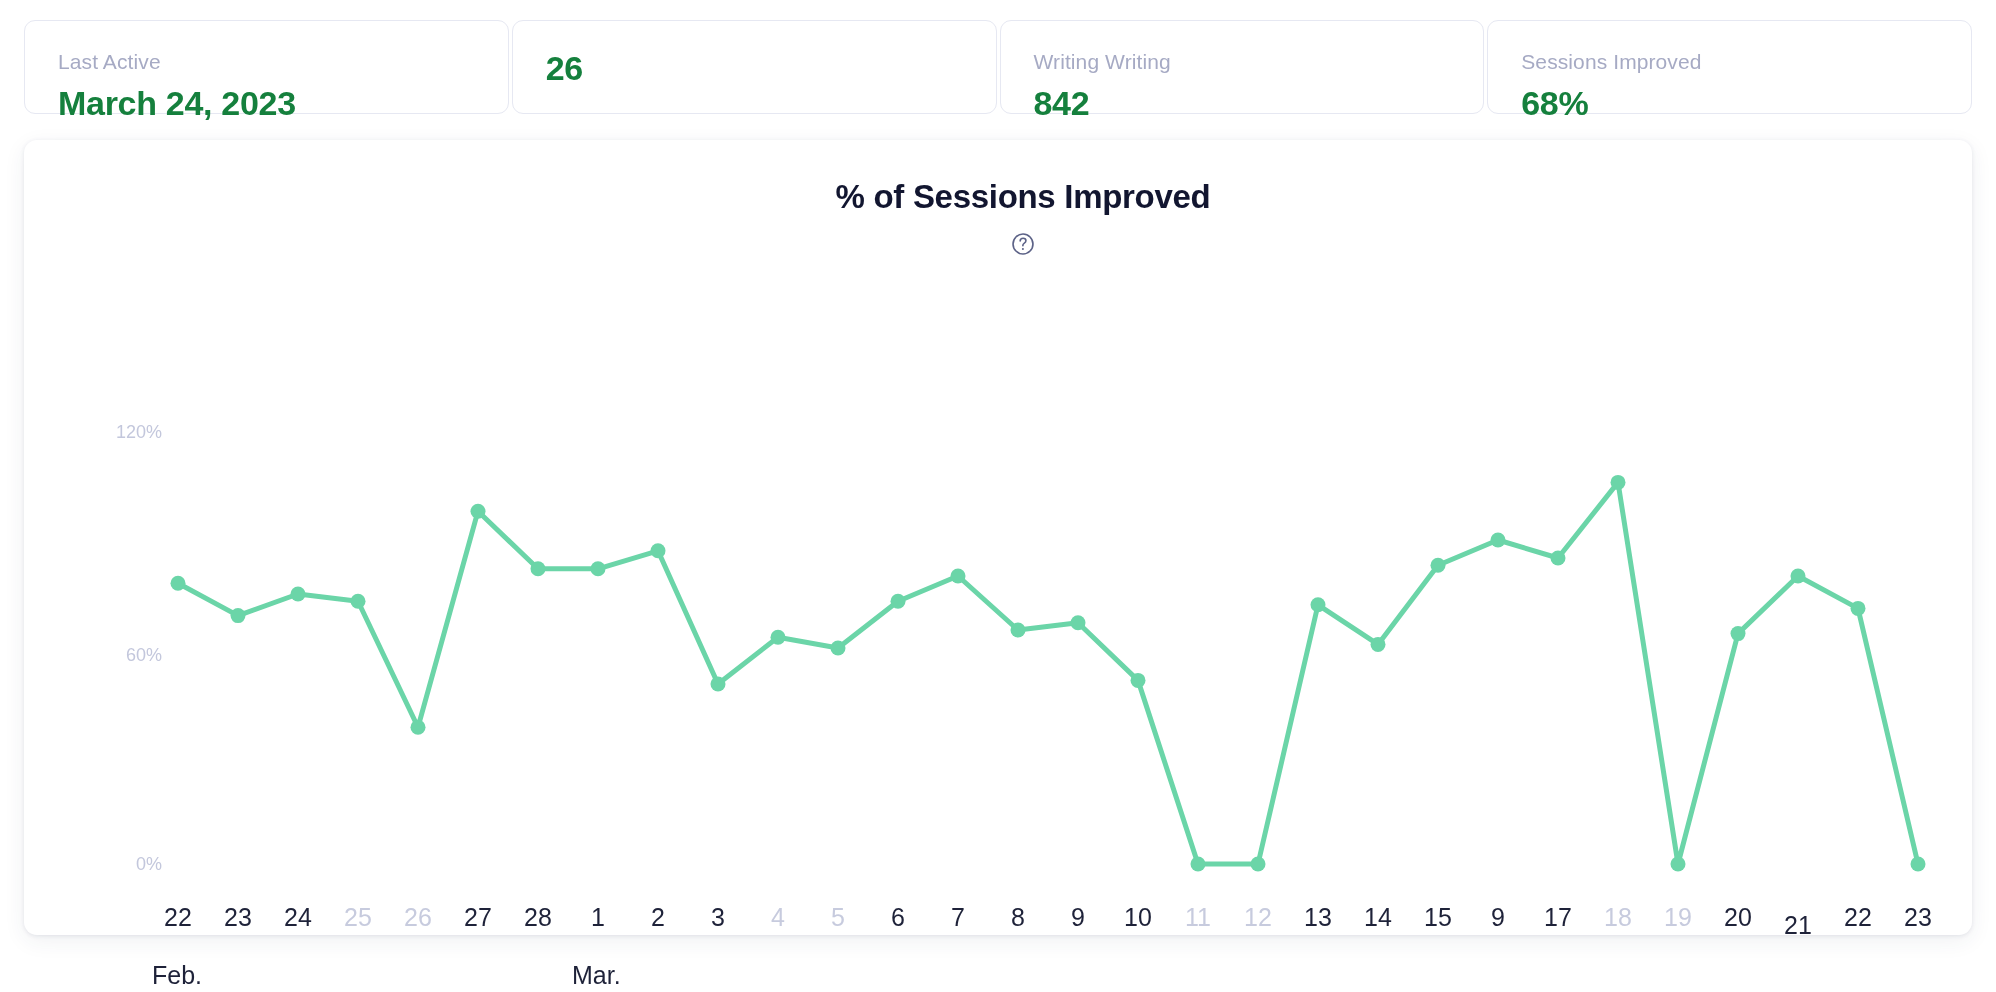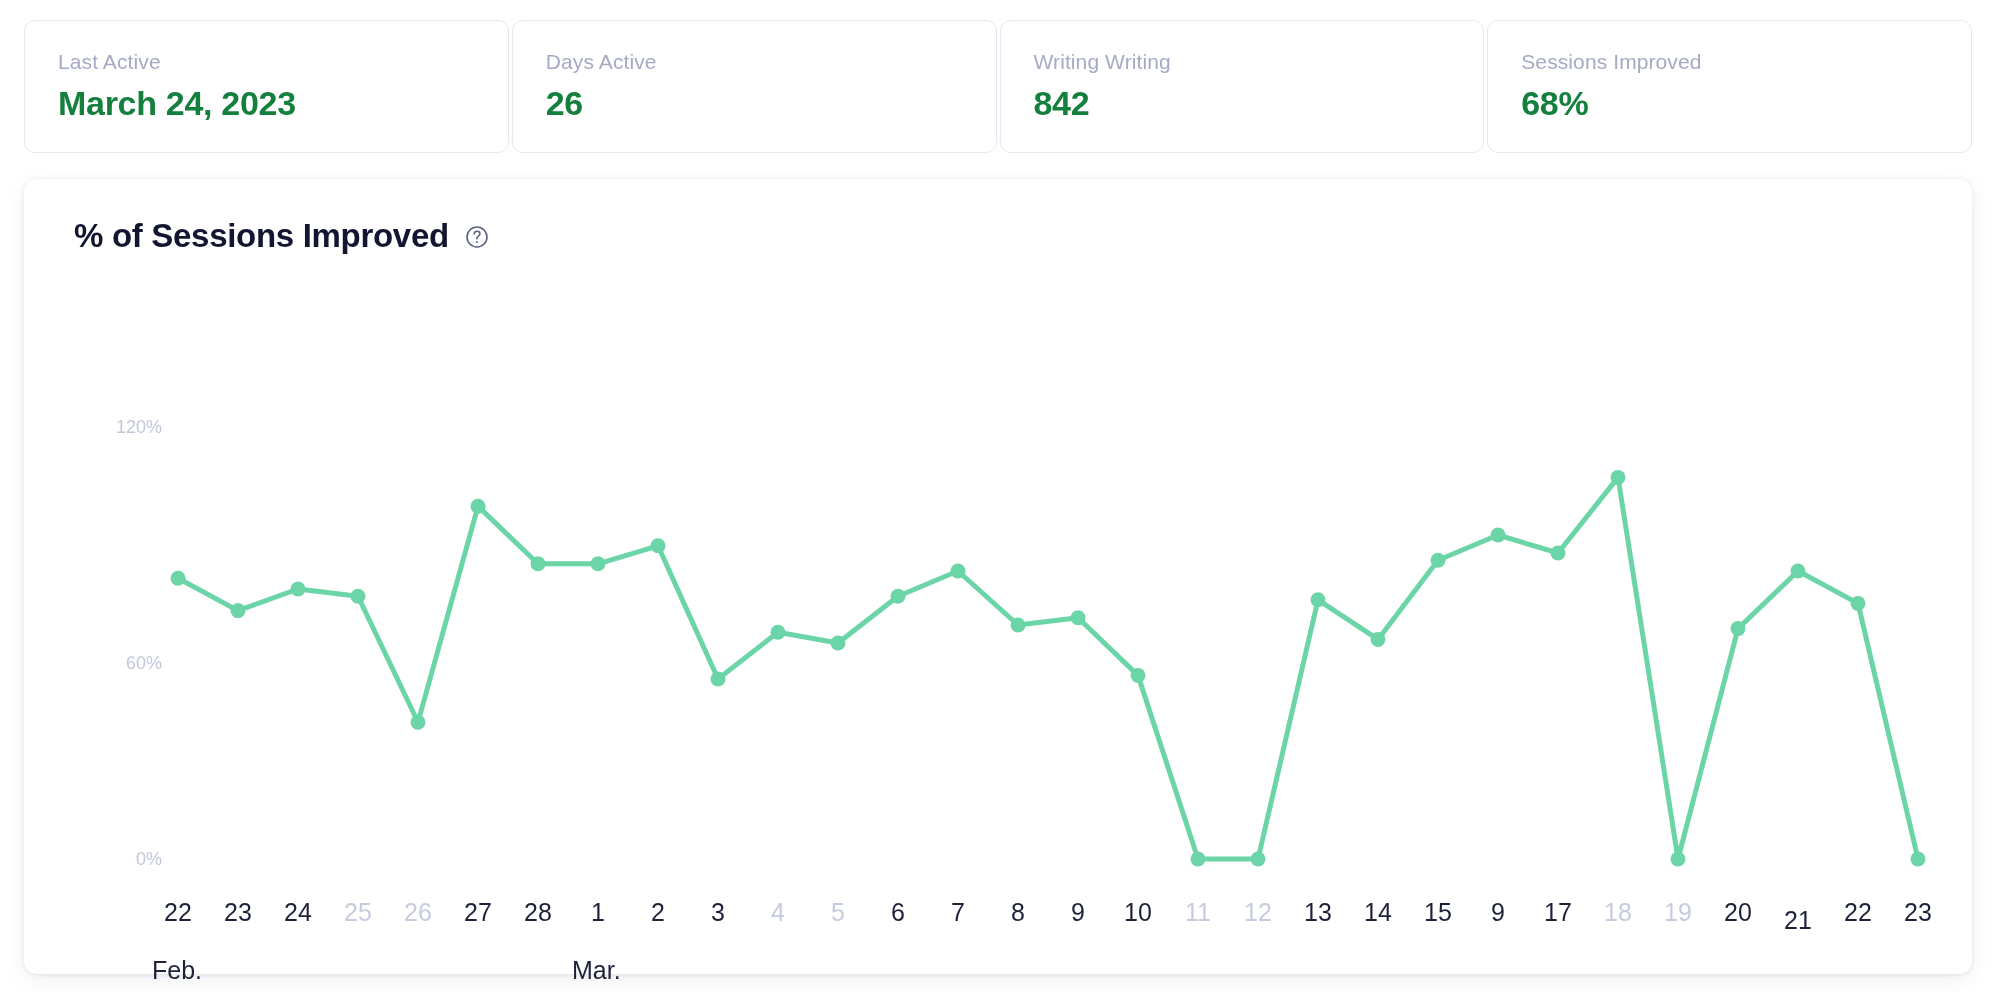--- a/index.html
+++ b/index.html
@@ -22,21 +22,21 @@
     height: 992px;
     box-sizing: border-box;
     padding: 20px 24px 0 24px;
   }
 
   
   .stats-row {
     display: flex;
     gap: 0px;
     width: 1948px;
-    height: 133px;
+    height: 94px;
   }
   .stat-card {
     flex: 1 1 0;
     background: #ffffff;
     border: 1.4px solid #E6E8F2;
     border-radius: 11px;
     box-sizing: border-box;
     padding: 30px 0 0 33px;
     margin-right: 3px;
     position: relative;
@@ -69,20 +69,21 @@
     box-shadow: 0 1px 4px rgba(40,50,90,0.10), 0 6px 22px rgba(40,50,90,0.07);
     box-sizing: border-box;
     position: relative;
   }
 
   .chart-header {
     display: flex;
     align-items: center;
     gap: 15px;
     padding: 40px 0 0 50px;
+    flex-direction: column;
   }
   .chart-title {
     font-size: 33px;
     font-weight: 700;
     color: #121630;
     letter-spacing: -0.3px;
     line-height: 1;
   }
   .help-icon {
     width: 26px;
@@ -146,21 +147,20 @@
 <body>
 
 <div class="page">
 
   <div class="stats-row">
     <div class="stat-card">
       <div class="stat-label">Last Active</div>
       <div class="stat-value">March 24, 2023</div>
     </div>
     <div class="stat-card">
-      <div class="stat-label">Days Active</div>
       <div class="stat-value">26</div>
     </div>
     <div class="stat-card">
       <div class="stat-label">Writing Writing</div>
       <div class="stat-value">842</div>
     </div>
     <div class="stat-card">
       <div class="stat-label">Sessions Improved</div>
       <div class="stat-value">68%</div>
     </div>
@@ -175,21 +175,21 @@
           <path d="M9.4 9.2c0-1.5 1.2-2.5 2.7-2.5 1.5 0 2.6 1 2.6 2.3 0 1.2-0.7 1.8-1.7 2.4-0.8 0.5-1.1 0.9-1.1 1.8v0.4" stroke="#5C6287" stroke-width="1.5" stroke-linecap="round" fill="none"></path>
           <circle cx="11.9" cy="16.7" r="0.95" fill="#5C6287"></circle>
         </svg>
       </span>
     </div>
 
     <div class="plot-wrap">
 
       <div class="y-labels">
           <div class="y-tick" style="top: 580px;">0%</div>
-          <div class="y-tick" style="top: 384px; margin-left: 48px;">60%</div>
+          <div class="y-tick" style="top: 371px; margin-left: 48px;">60%</div>
           <div class="y-tick" style="top: 148px;">120%</div>
         </div>
 
       <svg class="plot-svg" width="1948" height="660">
         <polyline id="series-line" fill="none" stroke-width="5" stroke-linecap="round" stroke-linejoin="round" stroke="#6BD5A8" points="154,308.2 214,340.6 274,319 334,326.20000000000005 394,452.20000000000005 454,236.2 514,293.8 574,293.8 634,275.8 694,409 754,362.2 814,373 874,326.20000000000005 934,301 994,355 1054,347.79999999999995 1114,405.4 1174,589 1234,589 1294,329.8 1354,369.4 1414,290.2 1474,265 1534,283 1594,207.40000000000003 1654,589 1714,358.6 1774,301 1834,333.4 1894,589"></polyline>
         <g id="series-points">
             <circle cx="154" cy="308.2" r="7.5" fill="#6BD5A8"></circle>
             <circle cx="214" cy="340.6" r="7.5" fill="#6BD5A8"></circle>
             <circle cx="274" cy="319" r="7.5" fill="#6BD5A8"></circle>
             <circle cx="334" cy="326.20000000000005" r="7.5" fill="#6BD5A8"></circle>

